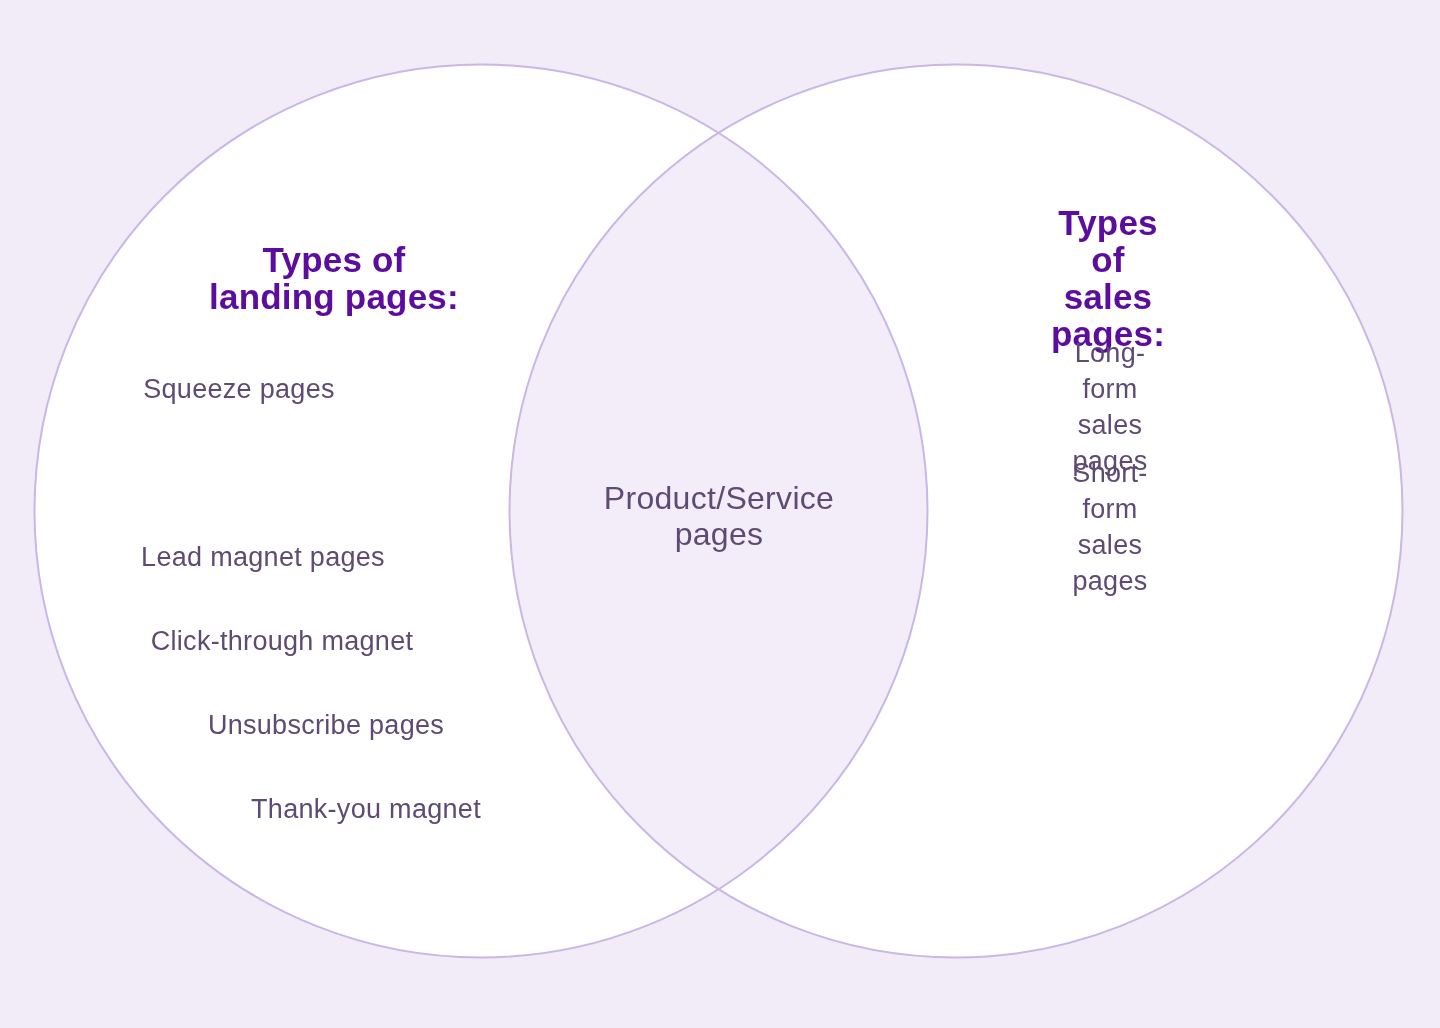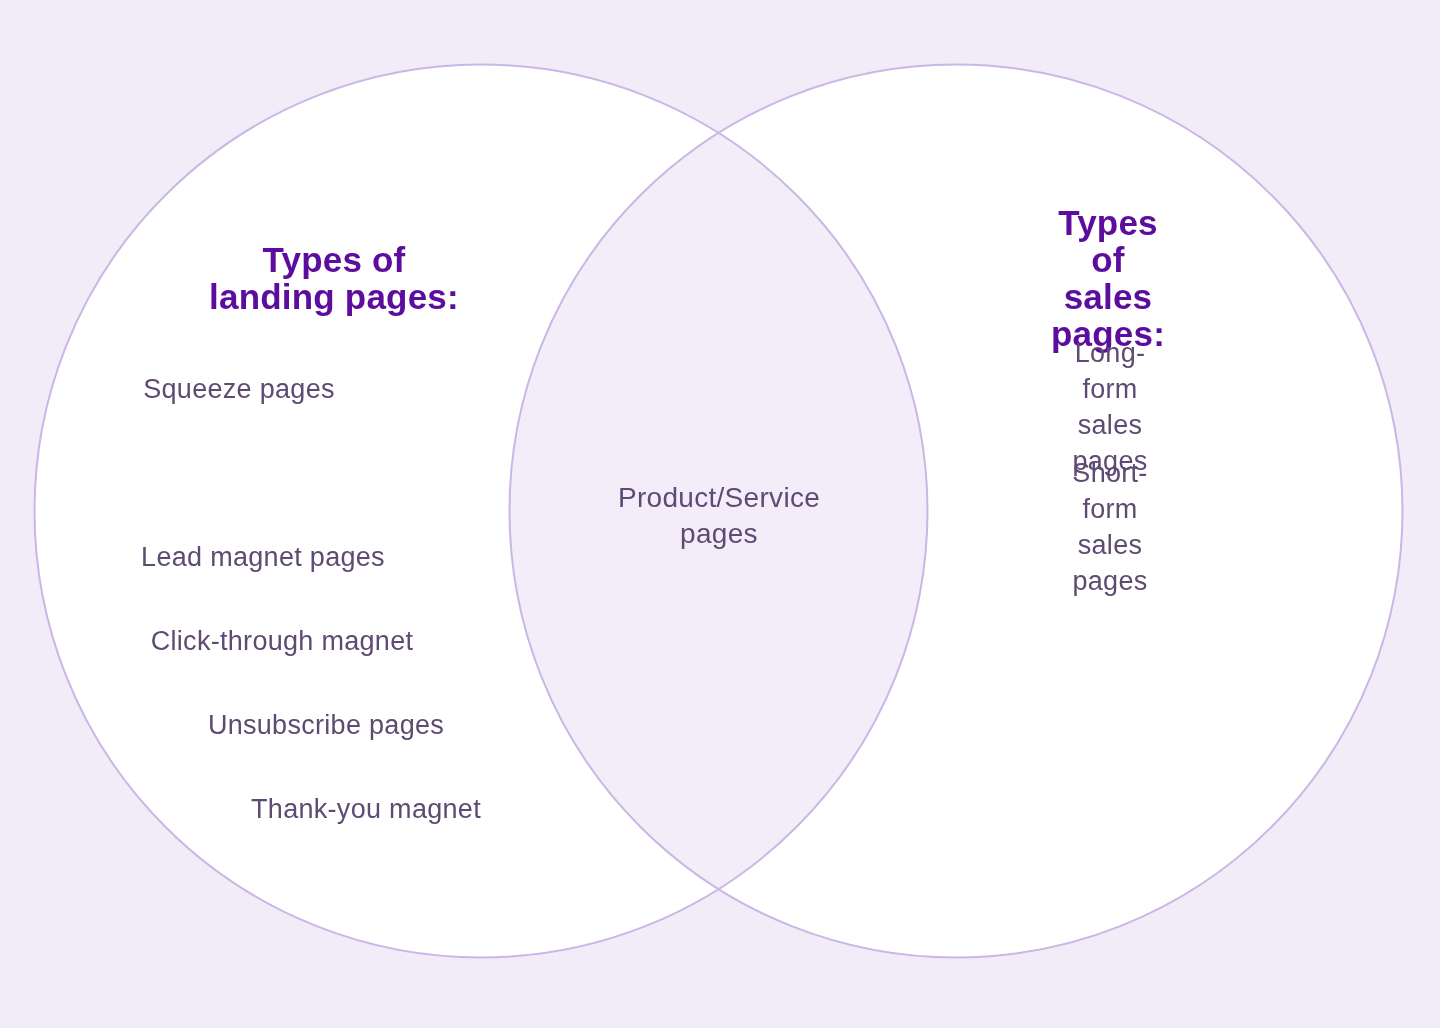--- a/index.html
+++ b/index.html
@@ -37,21 +37,21 @@
     font-weight:800;
     letter-spacing:.2px;
     color:var(--title);
   }
   .list-item{
     font-size:27px;
     line-height:36px;
     letter-spacing:.3px;
   }
   .overlap-label{
-    font-size:28px;
+    font-size:32px;
     line-height:36px;
     letter-spacing:.3px;
   }
   
   .pos-left-title   {left:334px; top:278px;}
   .pos-right-title  {left:1108px;top:278px;}
   .pos-l0{left:239px;top:389px;}
   .pos-l1{left:237px;top:473px;}
   .pos-l2{left:263px;top:557px;}
   .pos-l3{left:282px;top:641px;}

